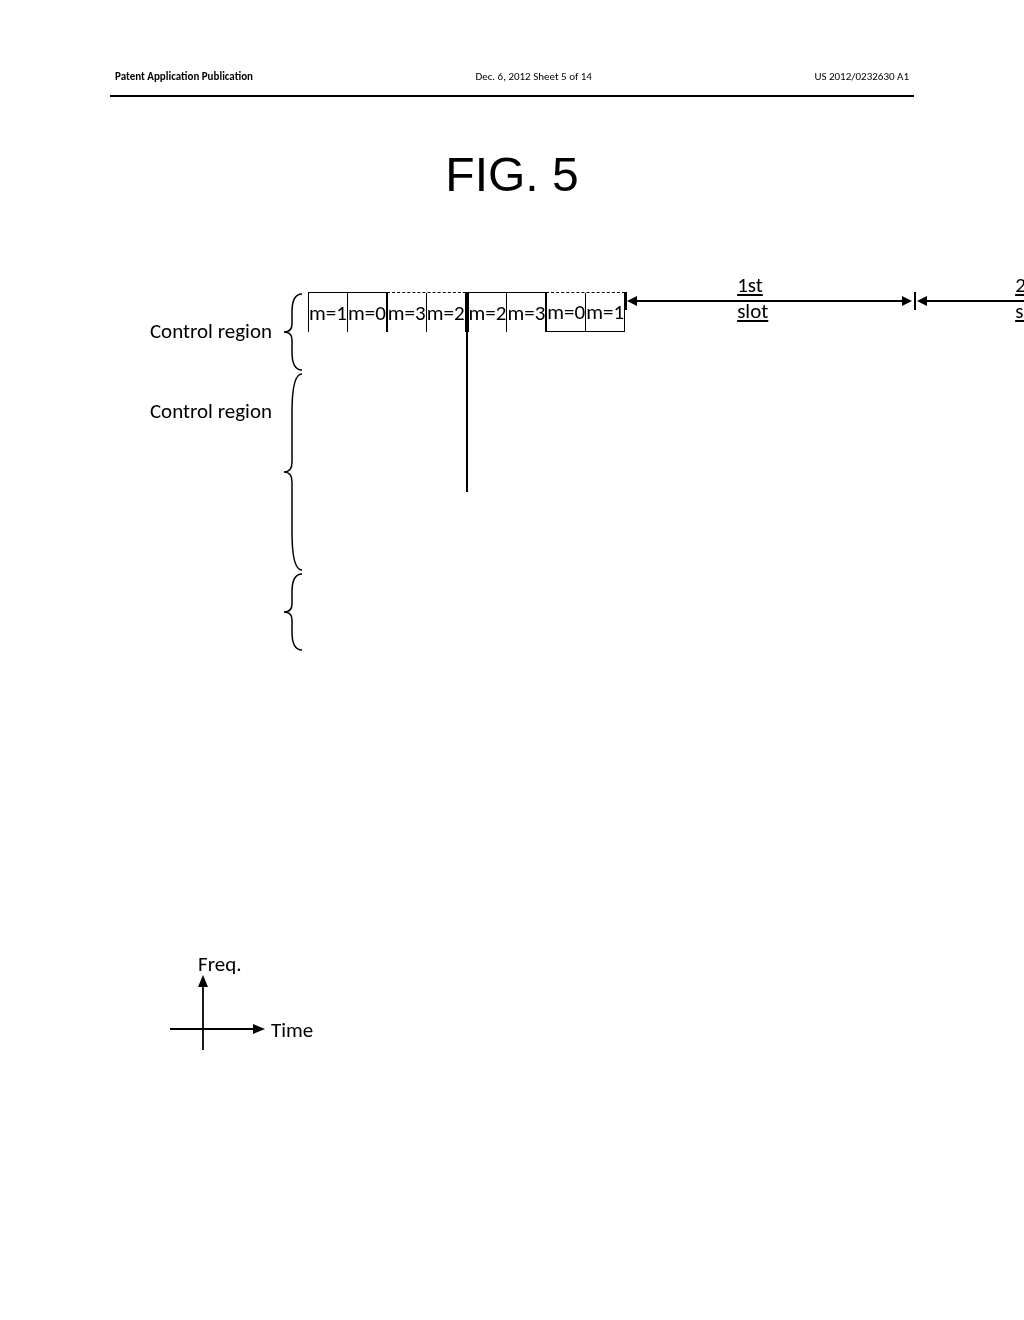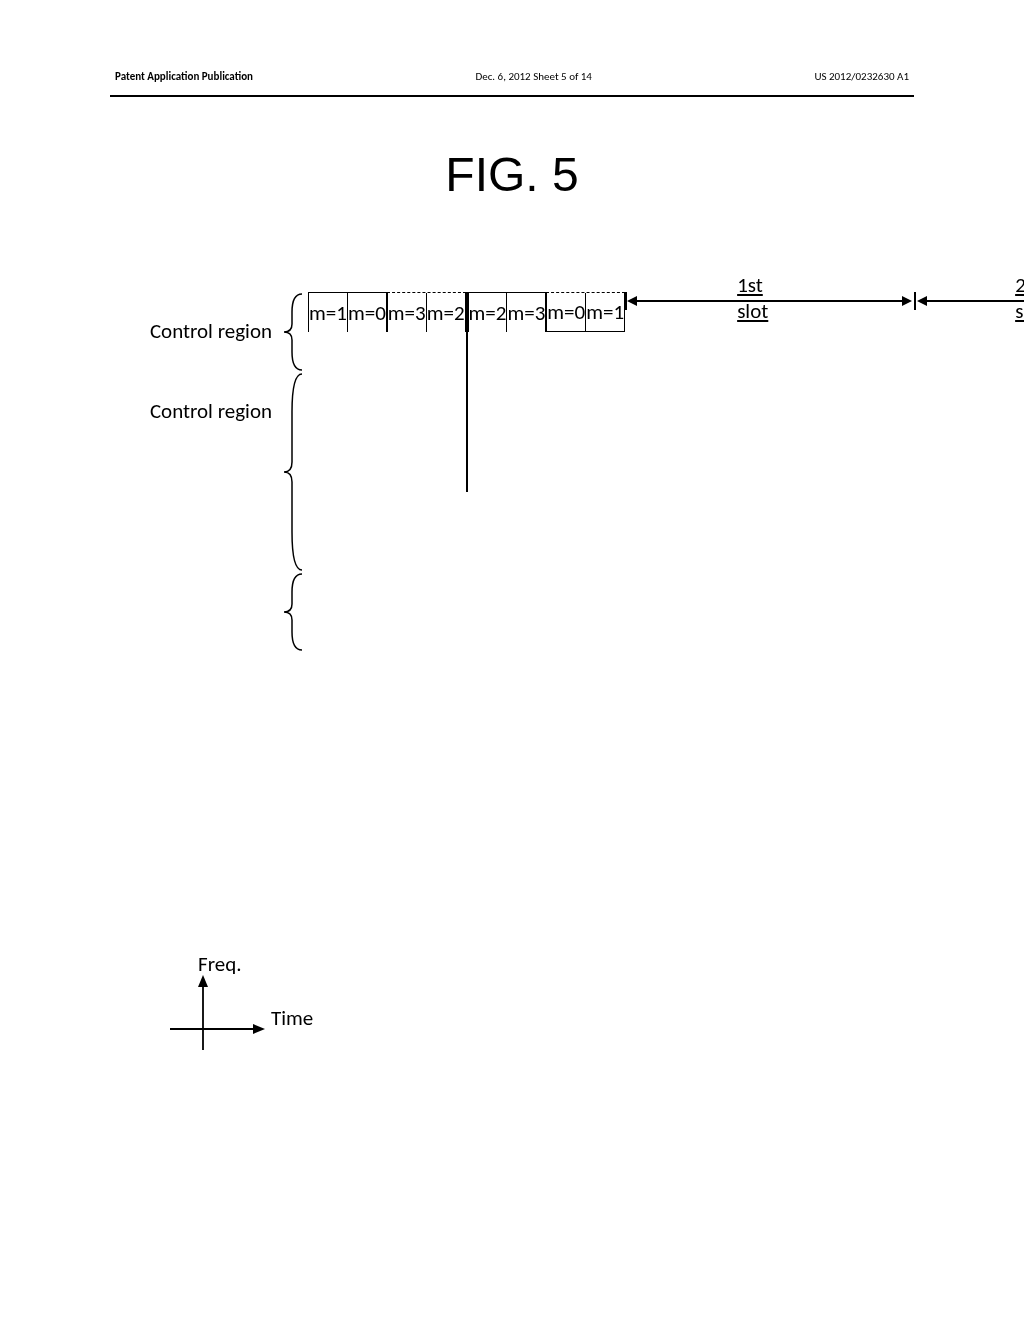--- a/index.html
+++ b/index.html
@@ -168,21 +168,21 @@
     .axis-area svg { display: block; }
     .axis-freq {
       position: absolute;
       left: 8px;
       top: -4px;
       margin-left: 25px;
     }
     .axis-time {
       position: absolute;
       left: 106px;
-      top: 50px;
+      top: 62px;
     }
   </style>
 </head>
 <body>
 
 <div class="header">
   <span class="header-left">Patent Application Publication</span>
   <span class="header-center">Dec. 6, 2012  Sheet 5 of 14</span>
   <span class="header-right">US 2012/0232630 A1</span>
 </div>

